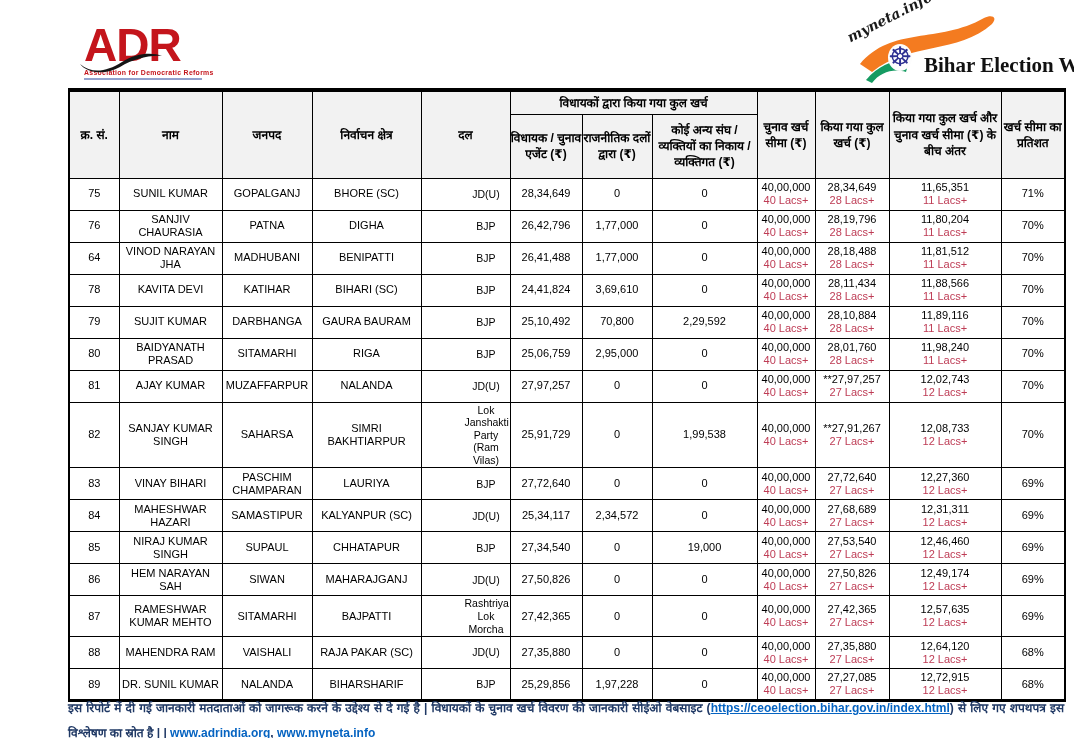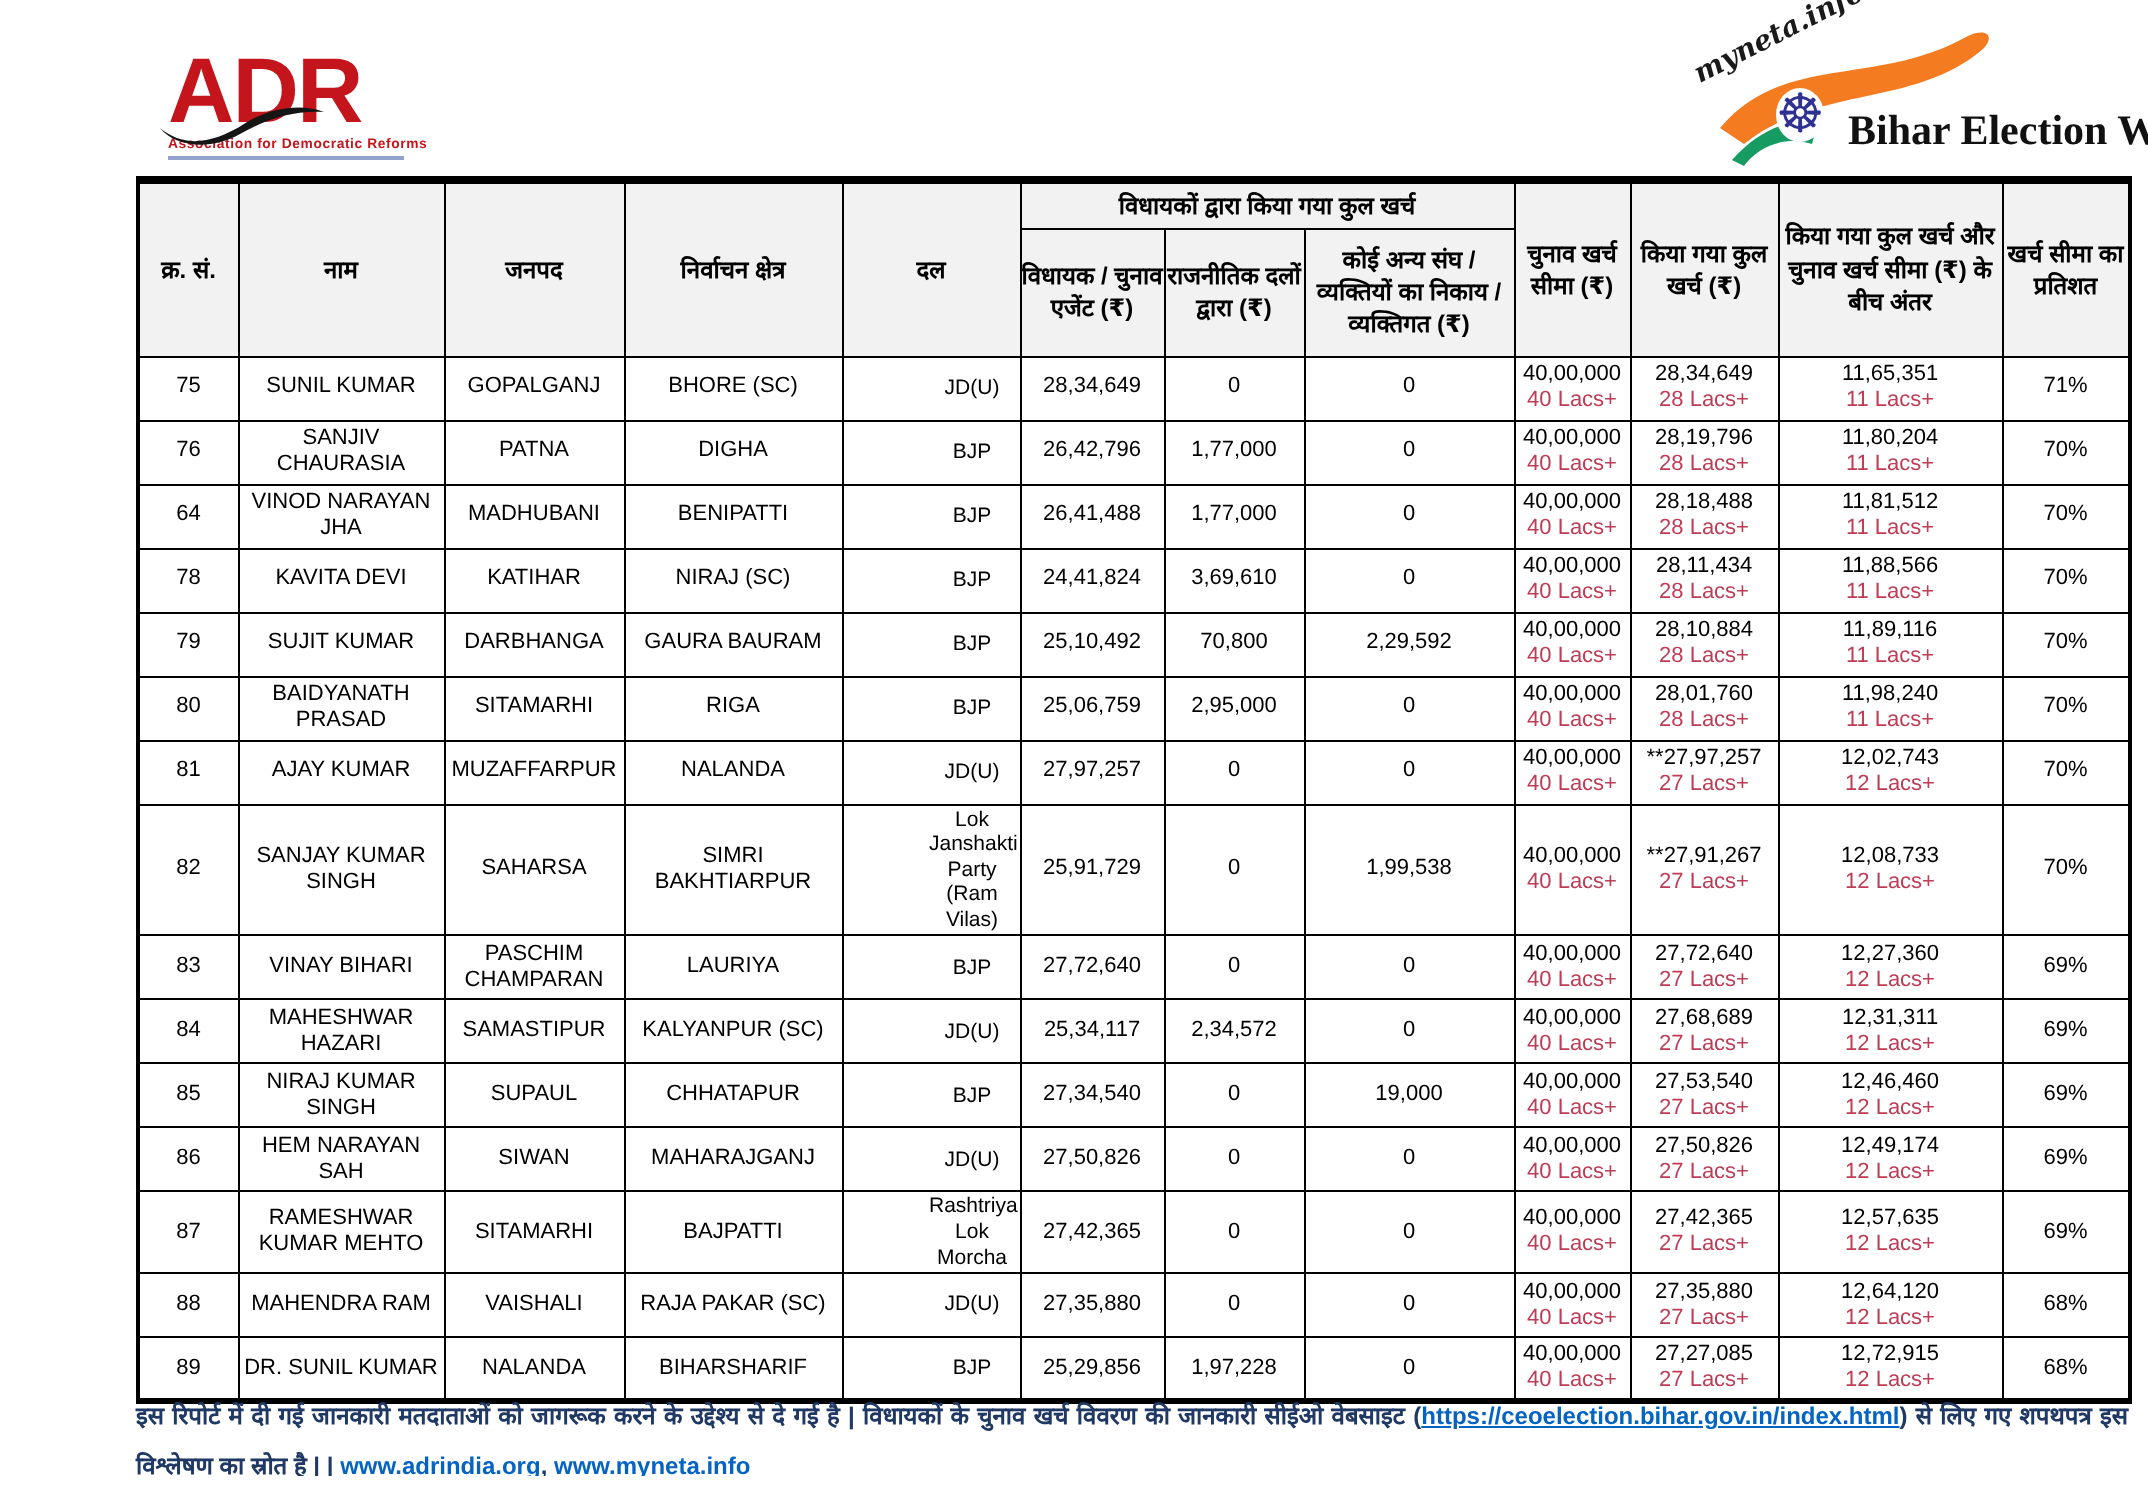--- a/index.html
+++ b/index.html
@@ -174,21 +174,21 @@
             <td>
               <div class="num-main">11,81,512</div>
               <div class="num-sub">11 Lacs+</div>
             </td>
             <td>70%</td>
           </tr>
           <tr>
             <td class="cell-sno">78</td>
             <td class="cell-name">KAVITA DEVI</td>
             <td class="cell-district">KATIHAR</td>
-            <td class="cell-constituency">NIRAJ (SC)</td>
+            <td class="cell-constituency">BIHARI (SC)</td>
             <td class="cell-party">BJP</td>
             <td class="cell-mla-expense">24,41,824</td>
             <td class="cell-party-expense">3,69,610</td>
             <td class="cell-other-expense">0</td>
             <td>
               <div class="num-main">40,00,000</div>
               <div class="num-sub">40 Lacs+</div>
             </td>
             <td>
               <div class="num-main">28,11,434</div>

